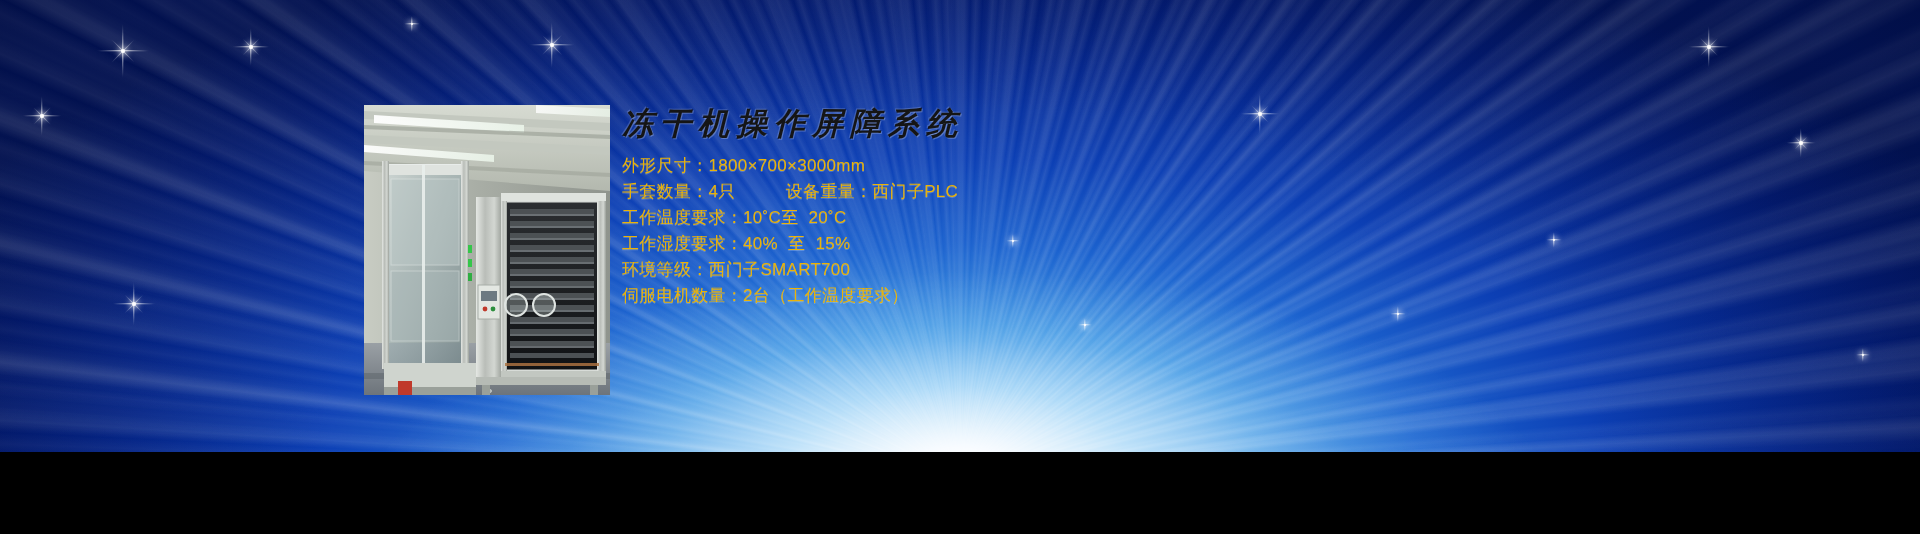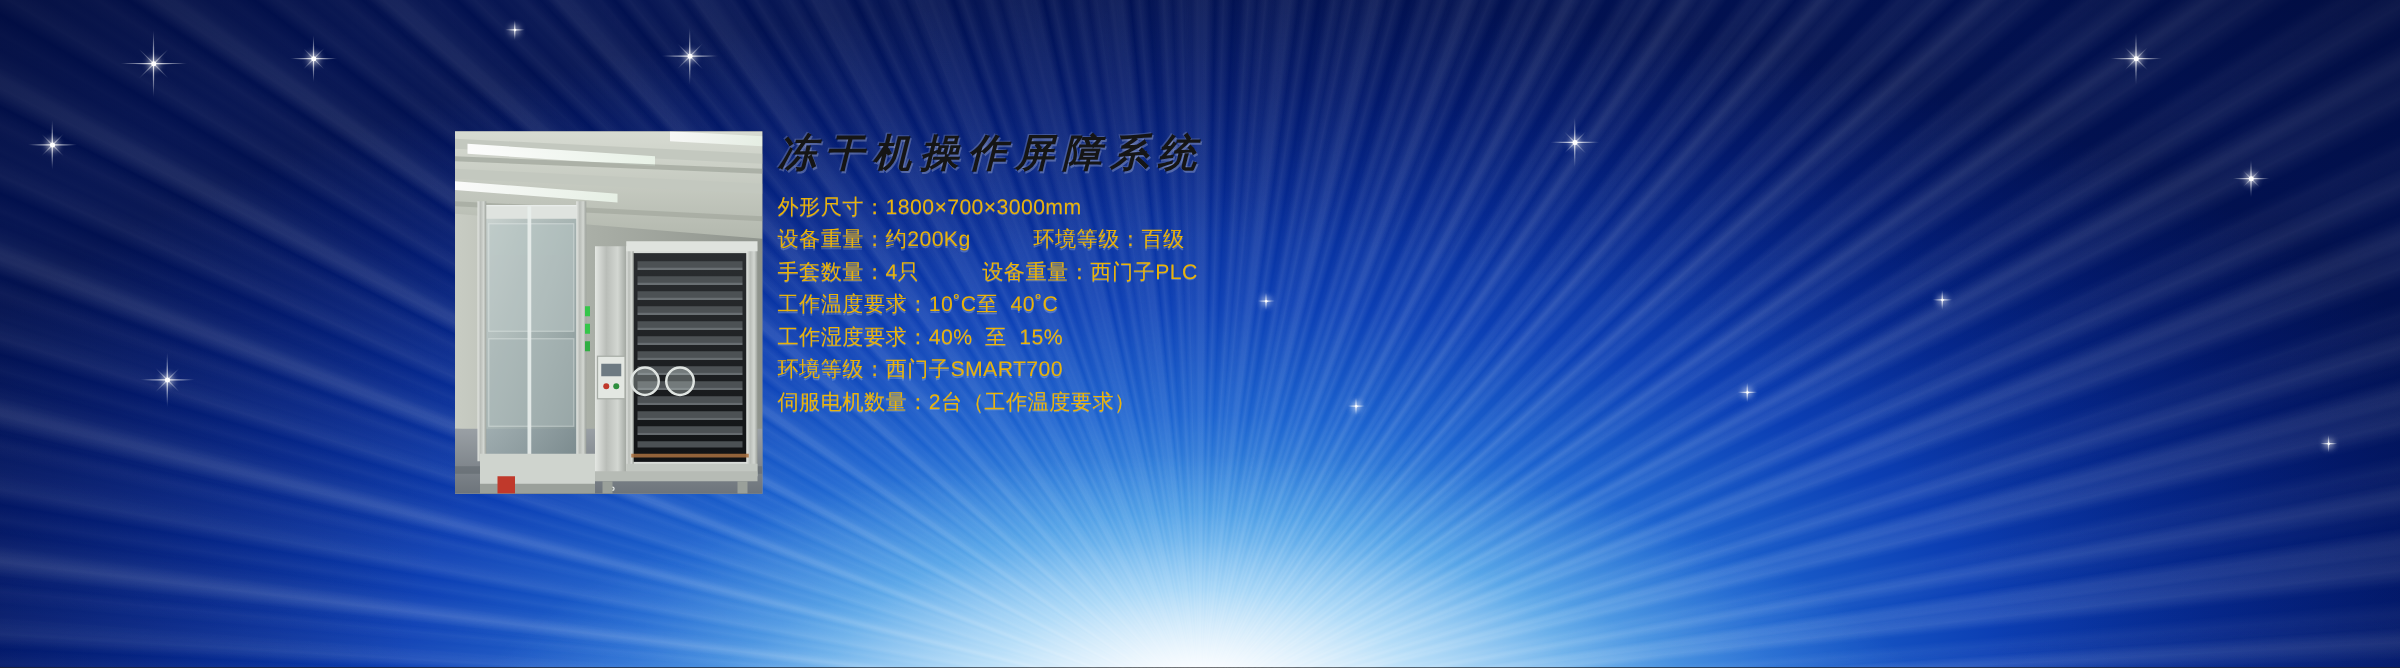--- a/index.html
+++ b/index.html
@@ -3,21 +3,21 @@
 <meta charset="utf-8">
 <style>
   html, body {
     margin: 0;
     padding: 0;
     background: #000;
   }
   #stage {
     position: relative;
     width: 1920px;
-    height: 534px;
+    height: 452px;
     overflow: hidden;
     font-family: "Liberation Sans", "DejaVu Sans", sans-serif;
   }
 
   
   .bg-base {
     position: absolute;
     inset: 0;
     background:
       radial-gradient(ellipse 1150px 560px at 50% 104%,
@@ -391,22 +391,21 @@
         <circle cx="152" cy="200" r="11"></circle>
         <circle cx="180" cy="200" r="11"></circle>
       </g>
     </svg>
   </div>
 
   <div class="content">
     <div class="title">冻干机操作屏障系统</div>
     <div class="spec-list">
       <div class="spec-row">外形尺寸：1800×700×3000mm</div>
-      <div class="spec-row">设备重量：约200Kg          环境等级：百级</div>
       <div class="spec-row">手套数量：4只          设备重量：西门子PLC</div>
-      <div class="spec-row">工作温度要求：10˚C至  40˚C</div>
+      <div class="spec-row">工作温度要求：10˚C至  20˚C</div>
       <div class="spec-row">工作湿度要求：40%  至  15%</div>
       <div class="spec-row">环境等级：西门子SMART700</div>
       <div class="spec-row">伺服电机数量：2台（工作温度要求）</div>
     </div>
   </div>
 
 </div>
 
 </body></html>

